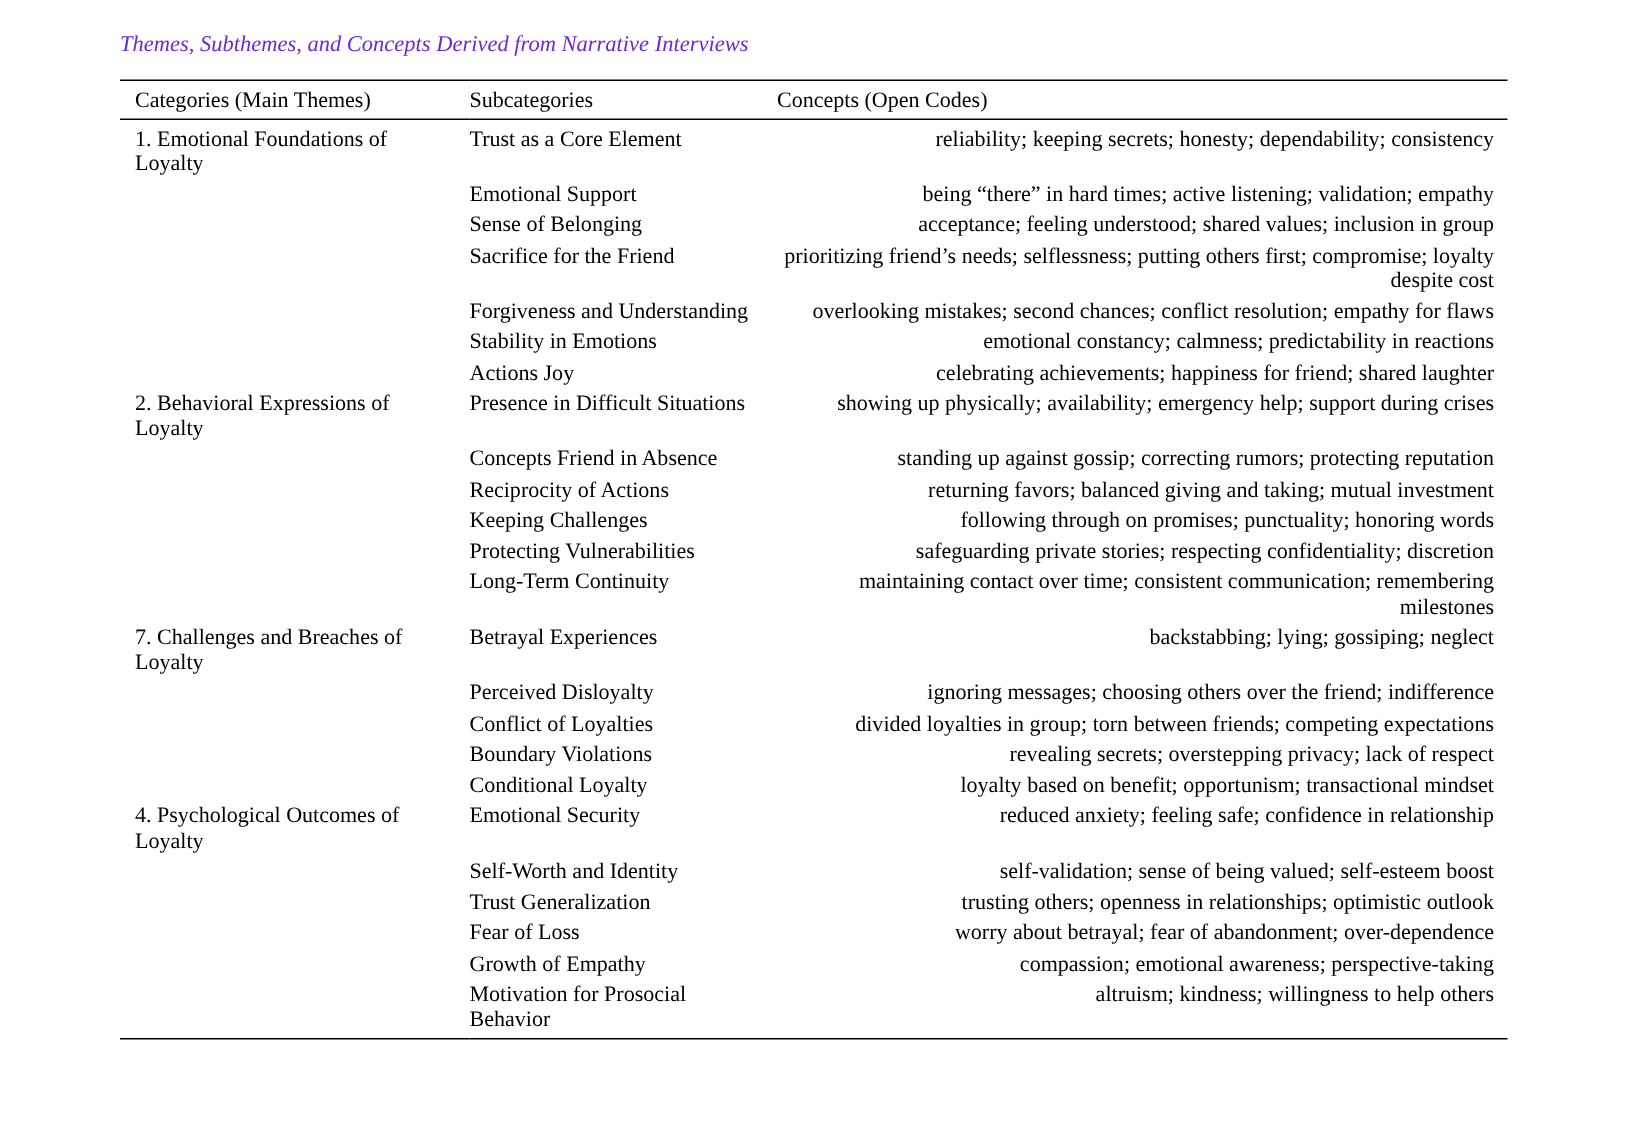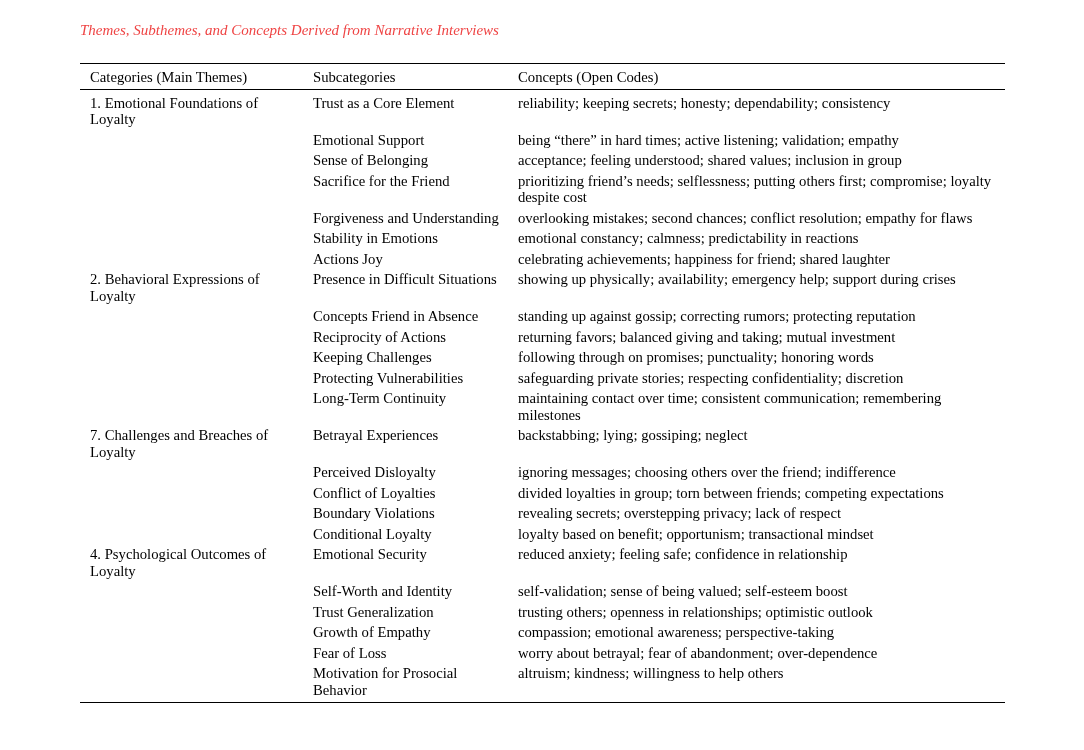--- a/index.html
+++ b/index.html
@@ -15,24 +15,24 @@
     width: 1084px;
     height: 750px;
     background: #ffffff;
     padding-left: 80px;
     padding-top: 21px;
   }
   .table-title {
     font-style: italic;
     font-size: 15px;
     line-height: 18px;
-    color: #ef4444;
+    color: #6d28d9;
   }
   table.apa-table {
-    margin-top: 24px;
+    margin-top: 14px;
     width: 925px;
     border-collapse: collapse;
     table-layout: fixed;
     border-top: 1.5px solid #000000;
     border-bottom: 1.5px solid #000000;
     font-size: 14.7px;
     line-height: 16.5px;
   }
   col.c1 { width: 233px; }
   col.c2 { width: 205px; }
@@ -48,21 +48,21 @@
   thead th.h1 { padding-left: 10px; }
   tbody td {
     vertical-align: top;
     text-align: left;
     padding-top: 0;
     padding-bottom: 4px;
   }
   tbody tr:first-child td { padding-top: 5px; }
   td.cat { padding-left: 10px; padding-right: 23px; }
   td.sub { padding-right: 14px; }
-  td.con { padding-right: 9px; white-space: pre-line; }
+  td.con { padding-right: 9px; white-space: pre-line; text-align: right; }
 </style>
 </head>
 <body>
 
 <div class="page">
   <div class="table-title">Themes, Subthemes, and Concepts Derived from Narrative Interviews</div>
 
   <table class="apa-table">
     <colgroup>
       <col class="c1">
@@ -178,27 +178,27 @@
           <td class="sub">Self-Worth and Identity</td>
           <td class="con">self-validation; sense of being valued; self-esteem boost</td>
         </tr>
         <tr>
           <td class="cat"></td>
           <td class="sub">Trust Generalization</td>
           <td class="con">trusting others; openness in relationships; optimistic outlook</td>
         </tr>
         <tr>
           <td class="cat"></td>
+          <td class="sub">Fear of Loss</td>
+          <td class="con">worry about betrayal; fear of abandonment; over-dependence</td>
+        </tr>
+        <tr>
+          <td class="cat"></td>
           <td class="sub">Growth of Empathy</td>
           <td class="con">compassion; emotional awareness; perspective-taking</td>
-        </tr>
-        <tr>
-          <td class="cat"></td>
-          <td class="sub">Fear of Loss</td>
-          <td class="con">worry about betrayal; fear of abandonment; over-dependence</td>
         </tr>
         <tr>
           <td class="cat"></td>
           <td class="sub">Motivation for Prosocial Behavior</td>
           <td class="con">altruism; kindness; willingness to help others</td>
         </tr>
       </tbody>
   </table>
 </div>
 

